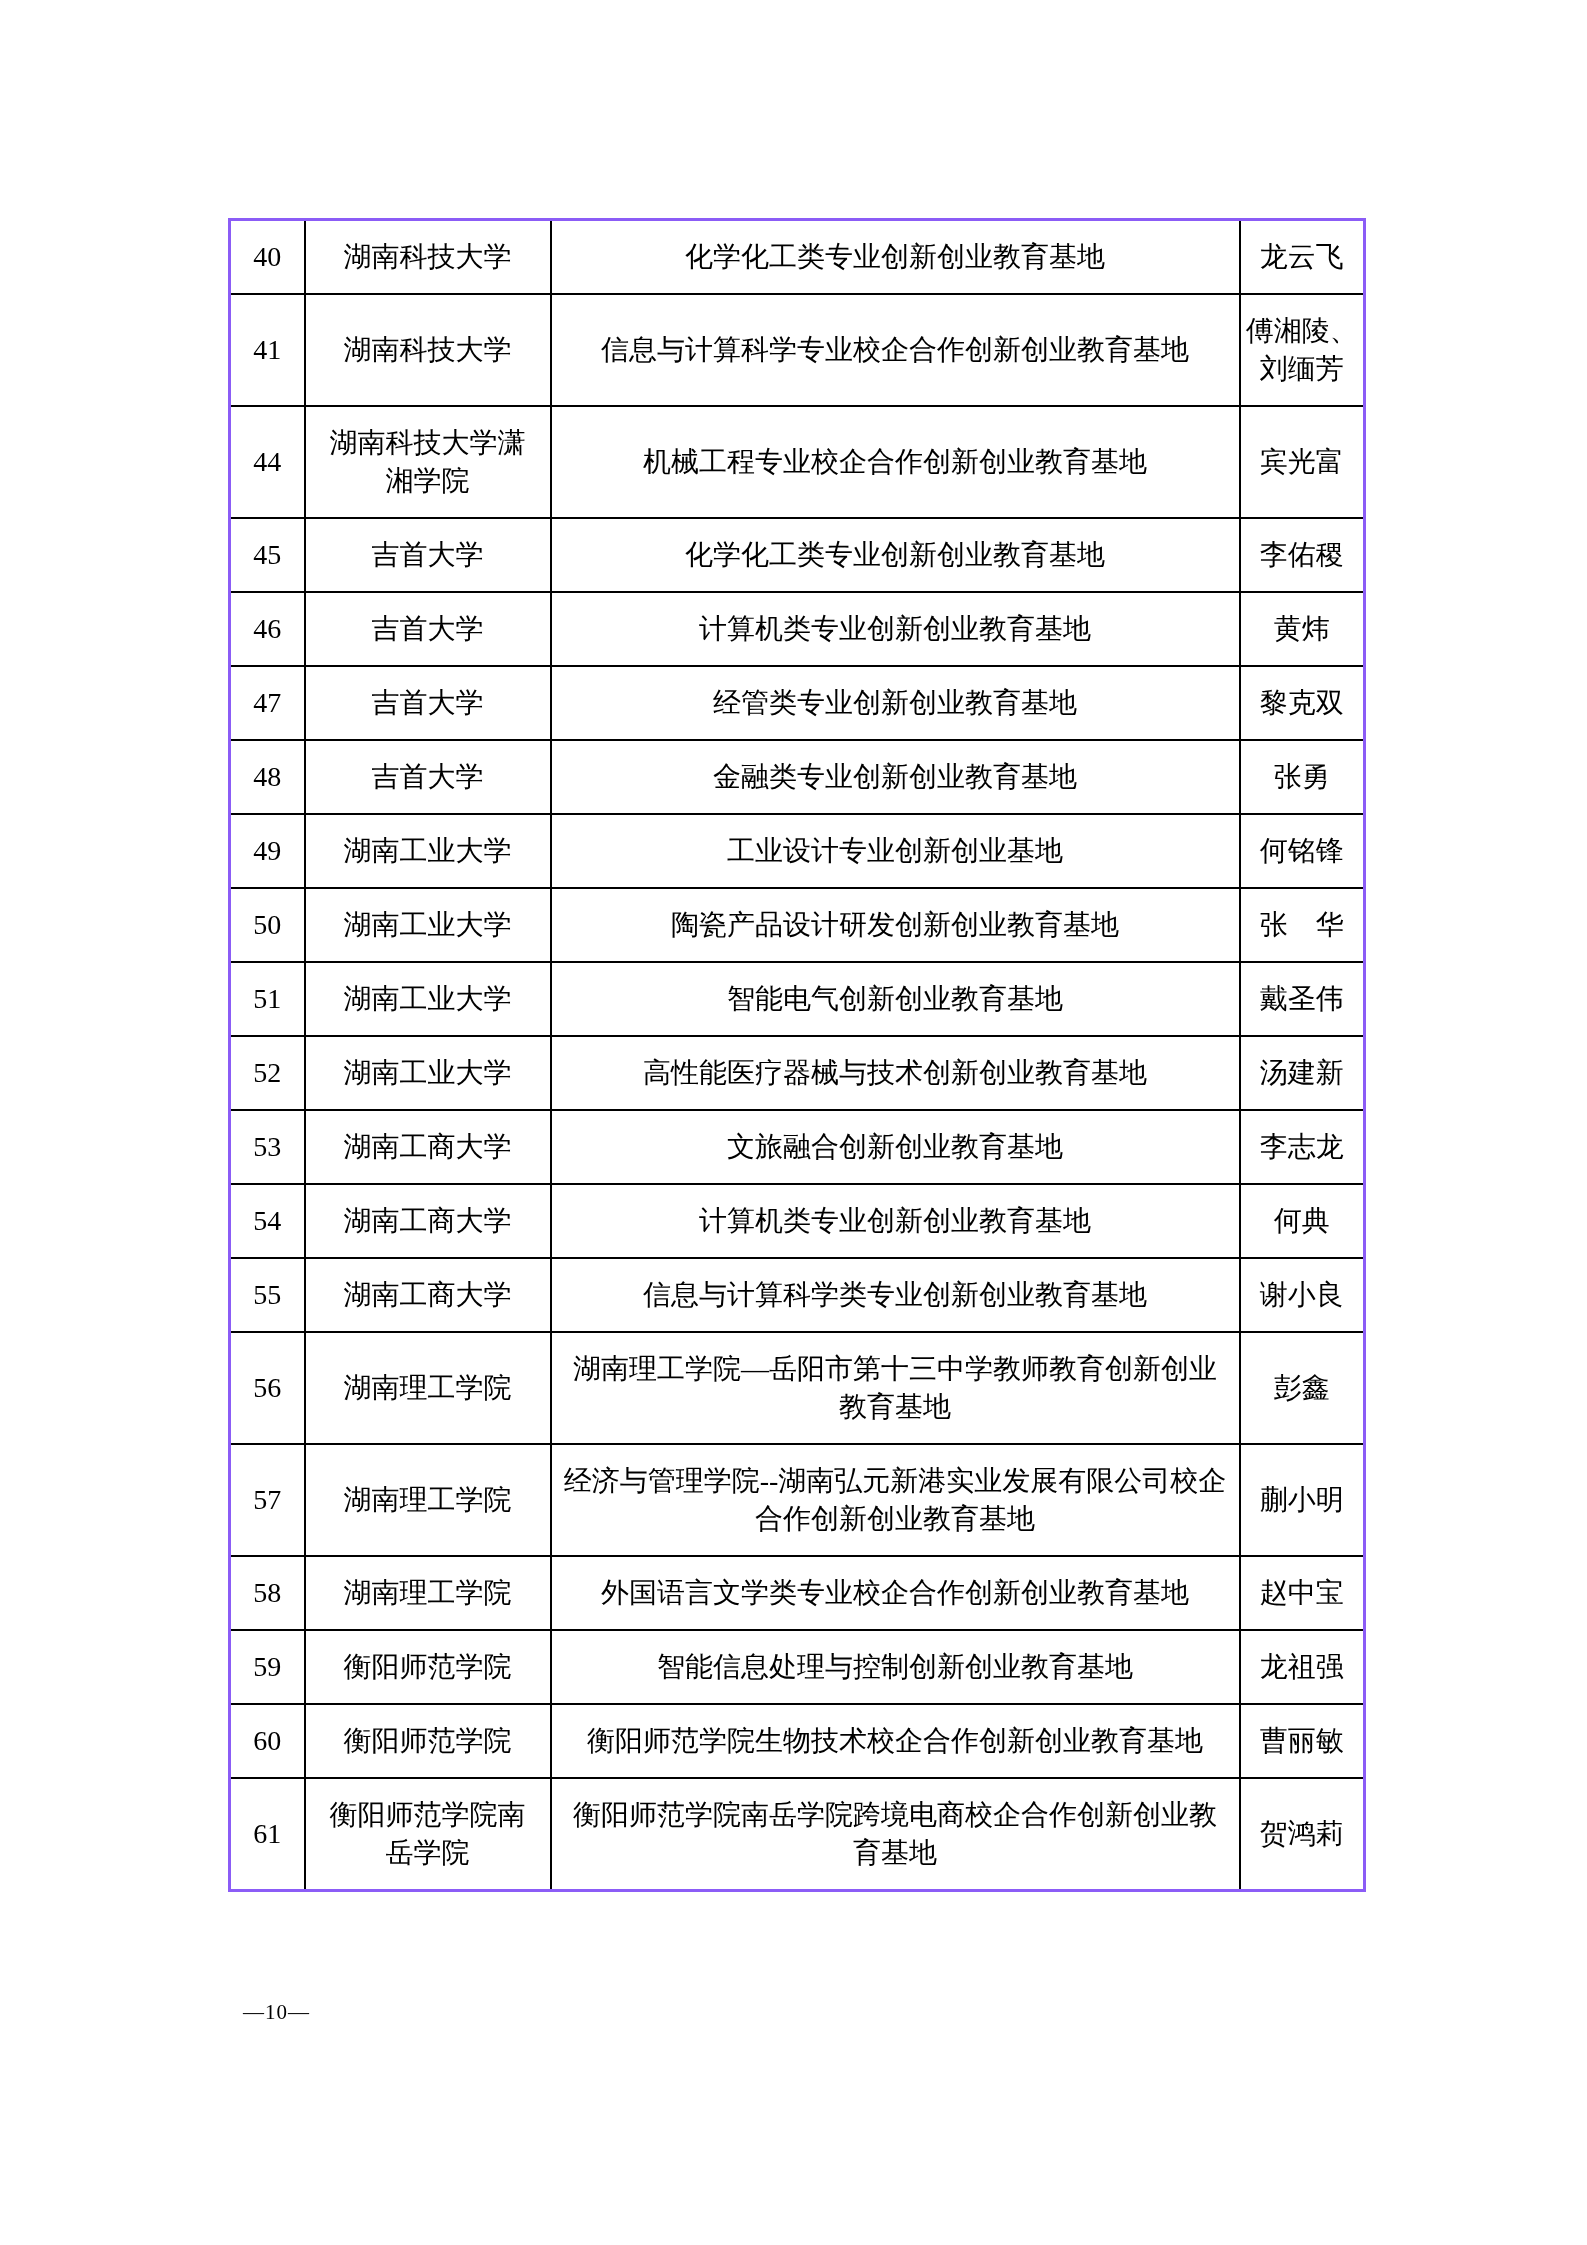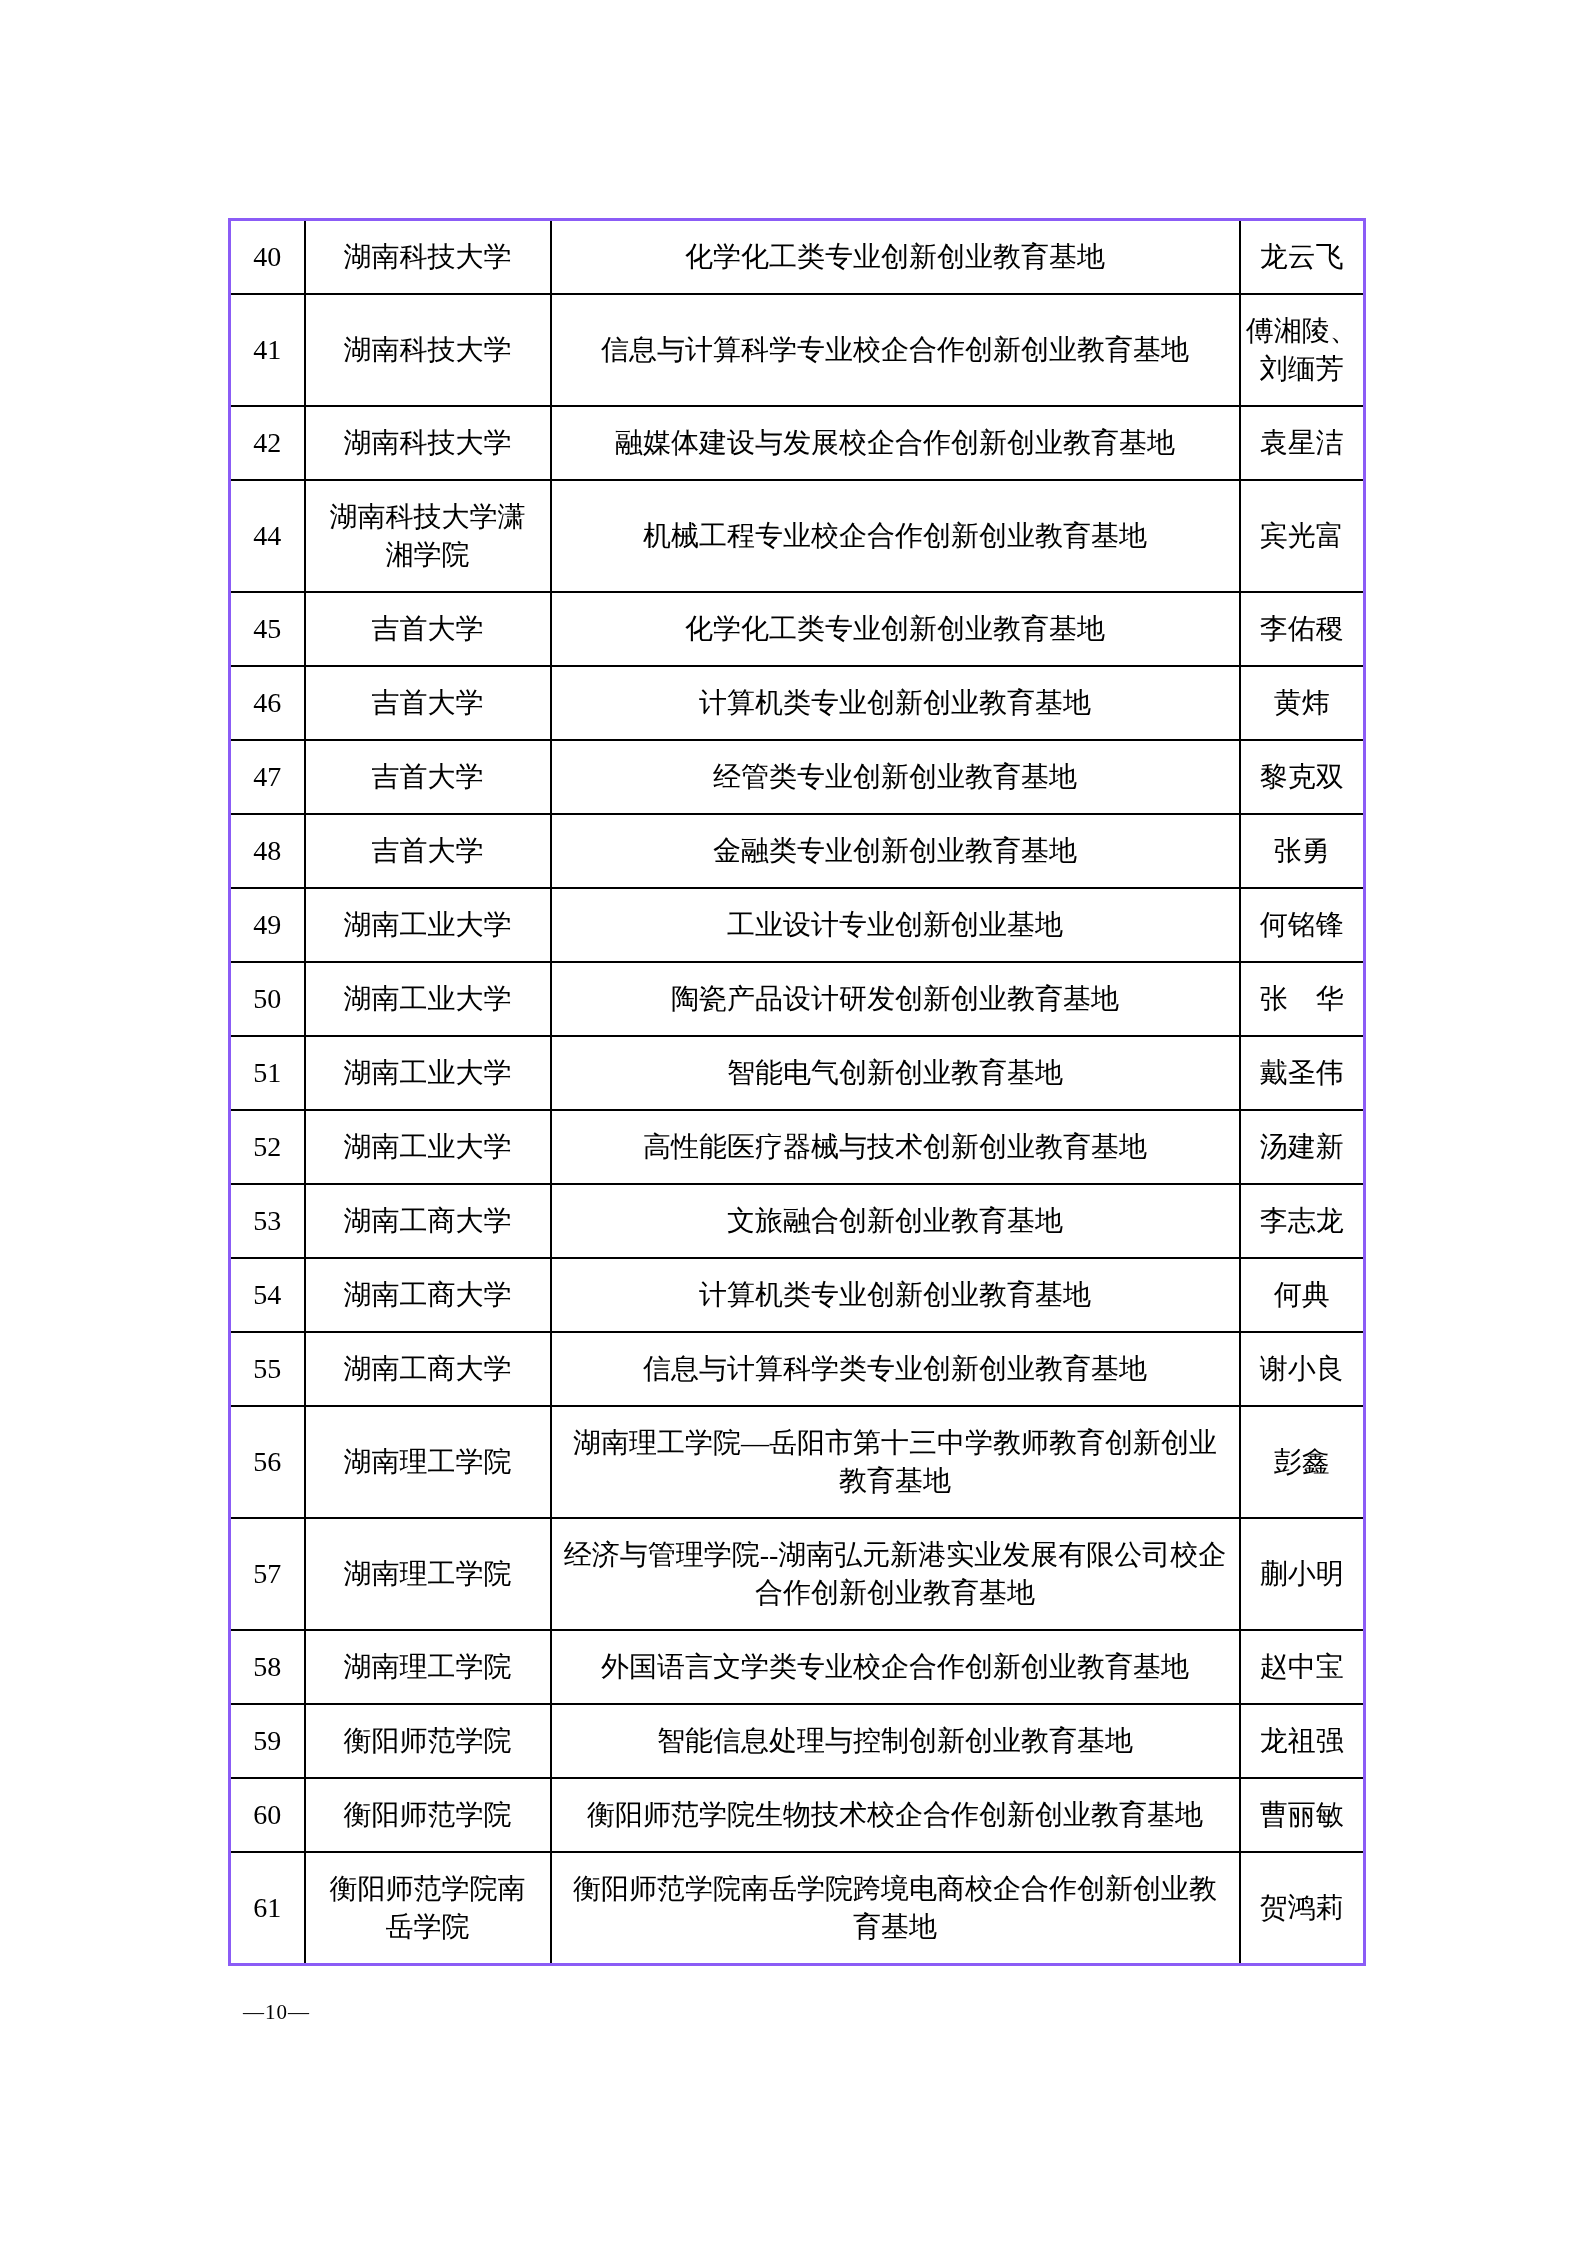--- a/index.html
+++ b/index.html
@@ -84,26 +84,20 @@
           <td class="cell-base">化学化工类专业创新创业教育基地</td>
           <td class="cell-leader">龙云飞</td>
         </tr>
         <tr>
           <td class="cell-no">41</td>
           <td class="cell-uni">湖南科技大学</td>
           <td class="cell-base">信息与计算科学专业校企合作创新创业教育基地</td>
           <td class="cell-leader">傅湘陵、刘缅芳</td>
         </tr>
         <tr>
-          <td class="cell-no">42</td>
-          <td class="cell-uni">湖南科技大学</td>
-          <td class="cell-base">融媒体建设与发展校企合作创新创业教育基地</td>
-          <td class="cell-leader">袁星洁</td>
-        </tr>
-        <tr>
           <td class="cell-no">44</td>
           <td class="cell-uni">湖南科技大学潇湘学院</td>
           <td class="cell-base">机械工程专业校企合作创新创业教育基地</td>
           <td class="cell-leader">宾光富</td>
         </tr>
         <tr>
           <td class="cell-no">45</td>
           <td class="cell-uni">吉首大学</td>
           <td class="cell-base">化学化工类专业创新创业教育基地</td>
           <td class="cell-leader">李佑稷</td>

